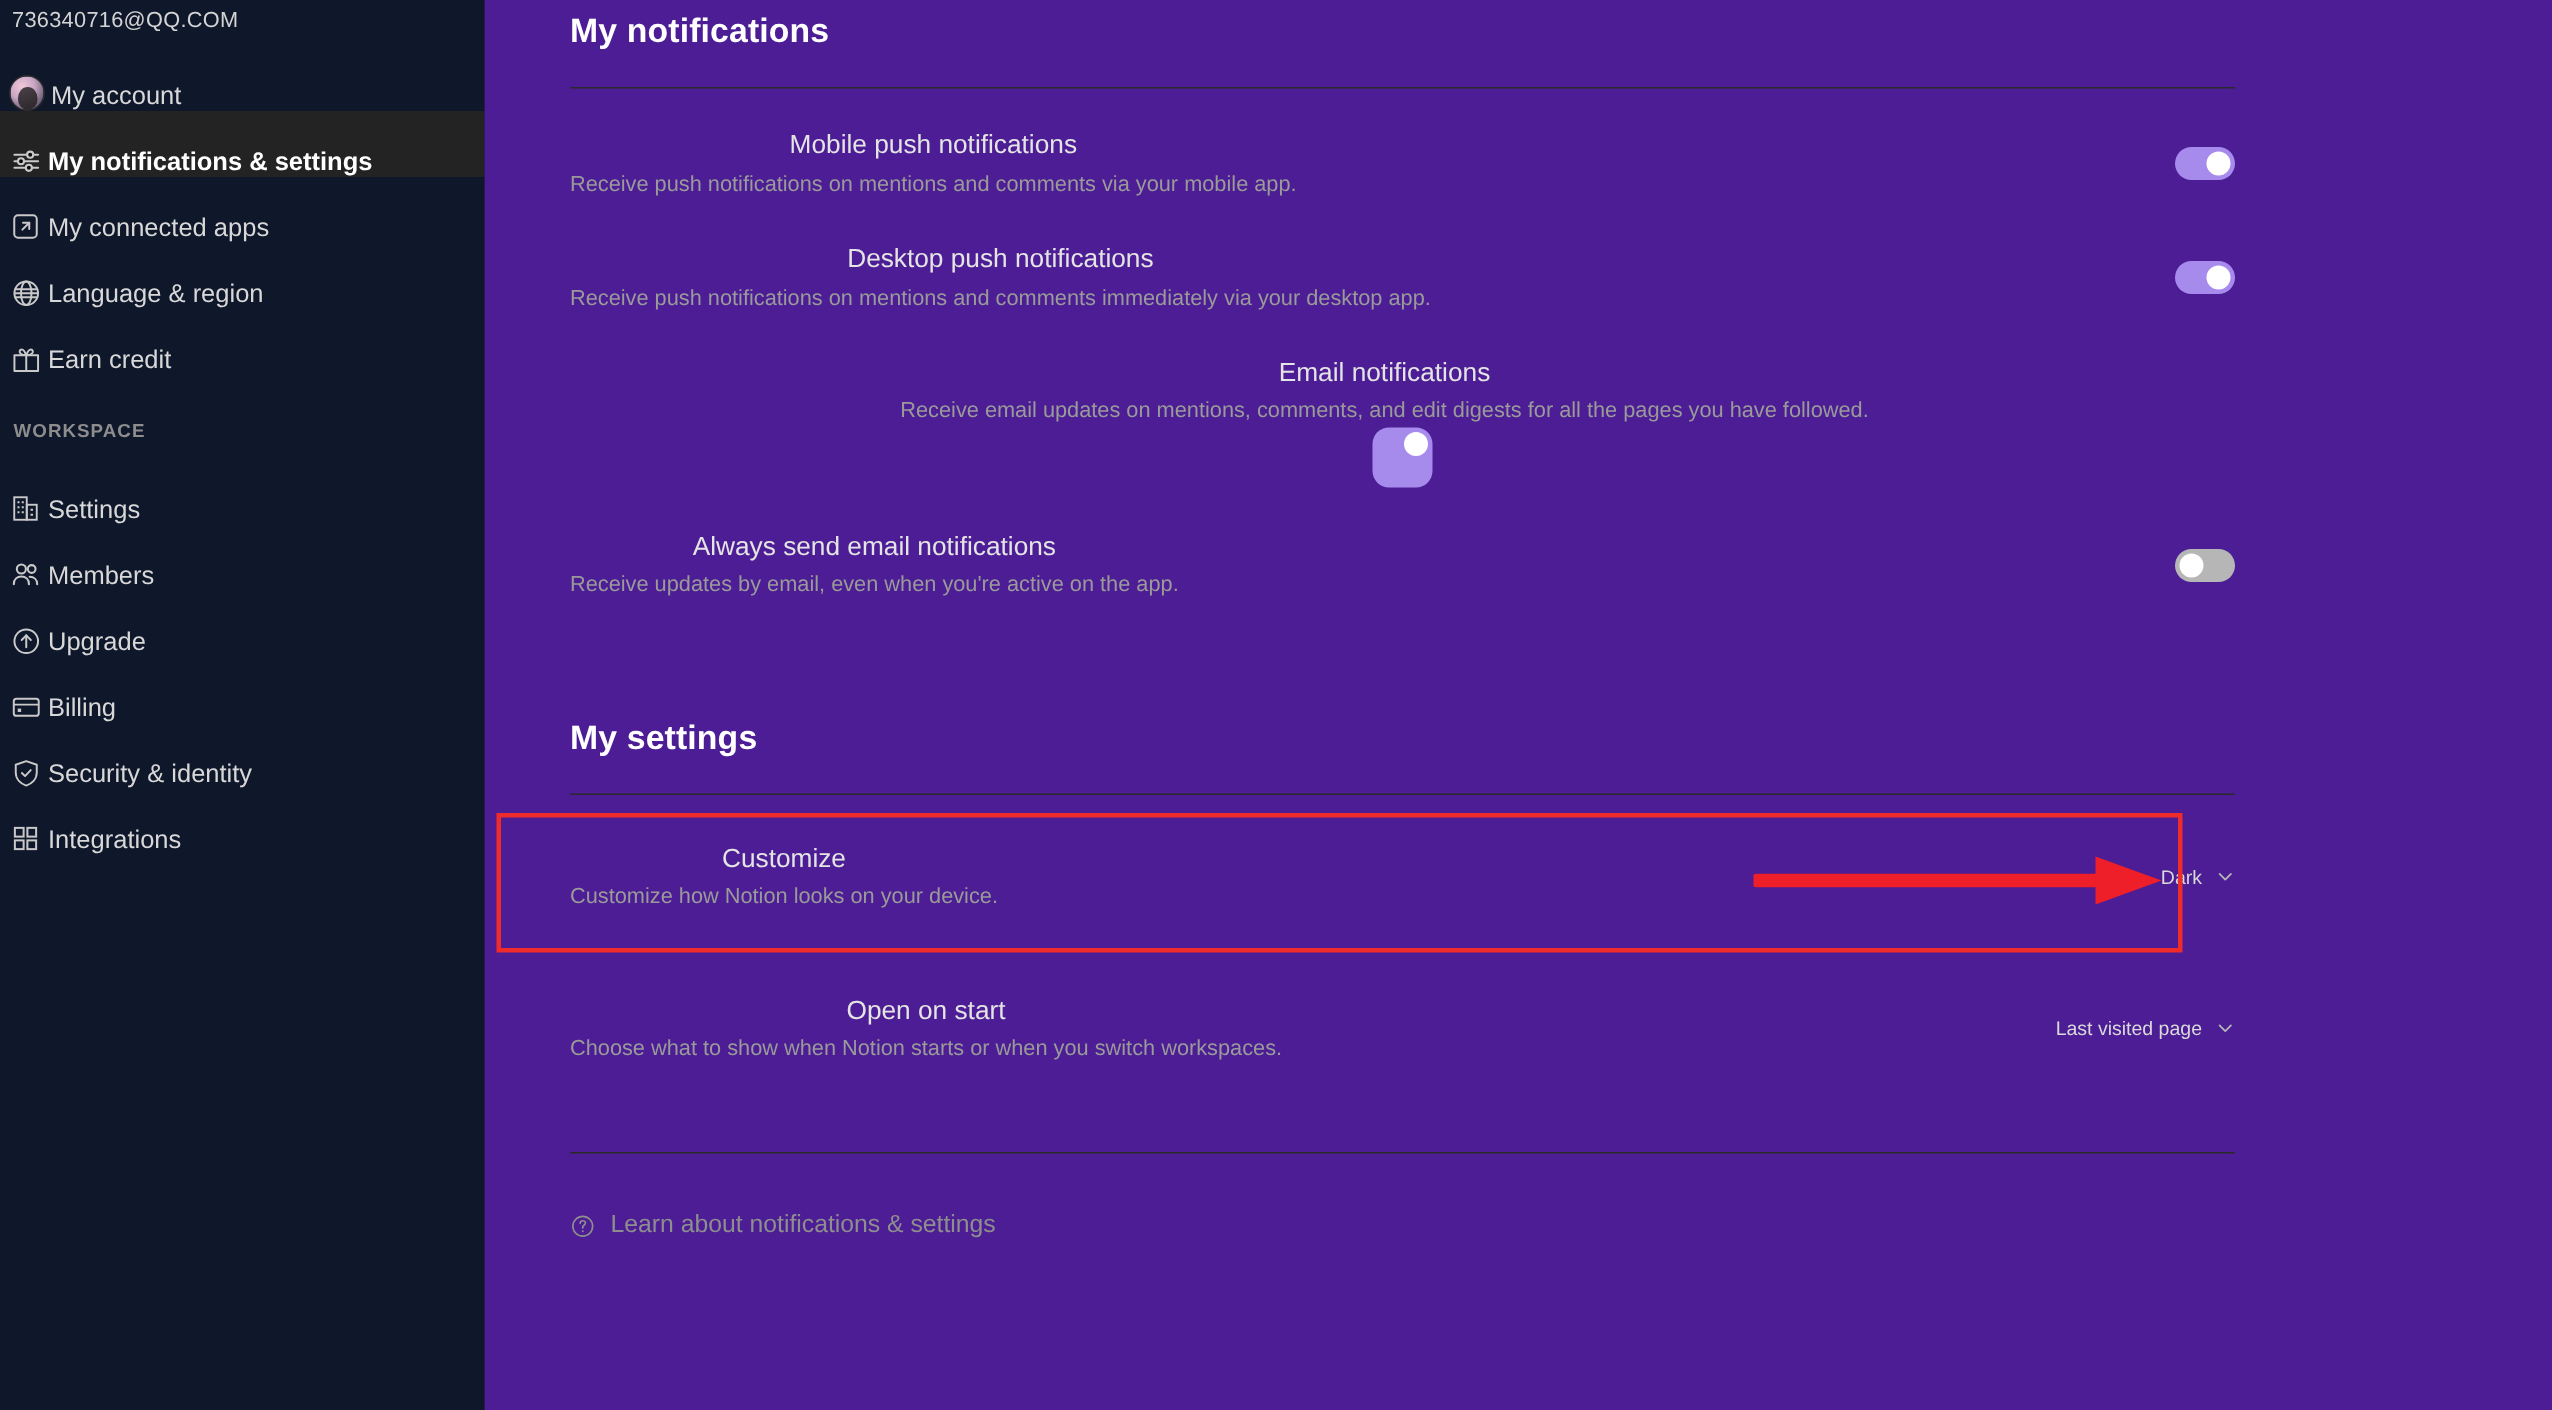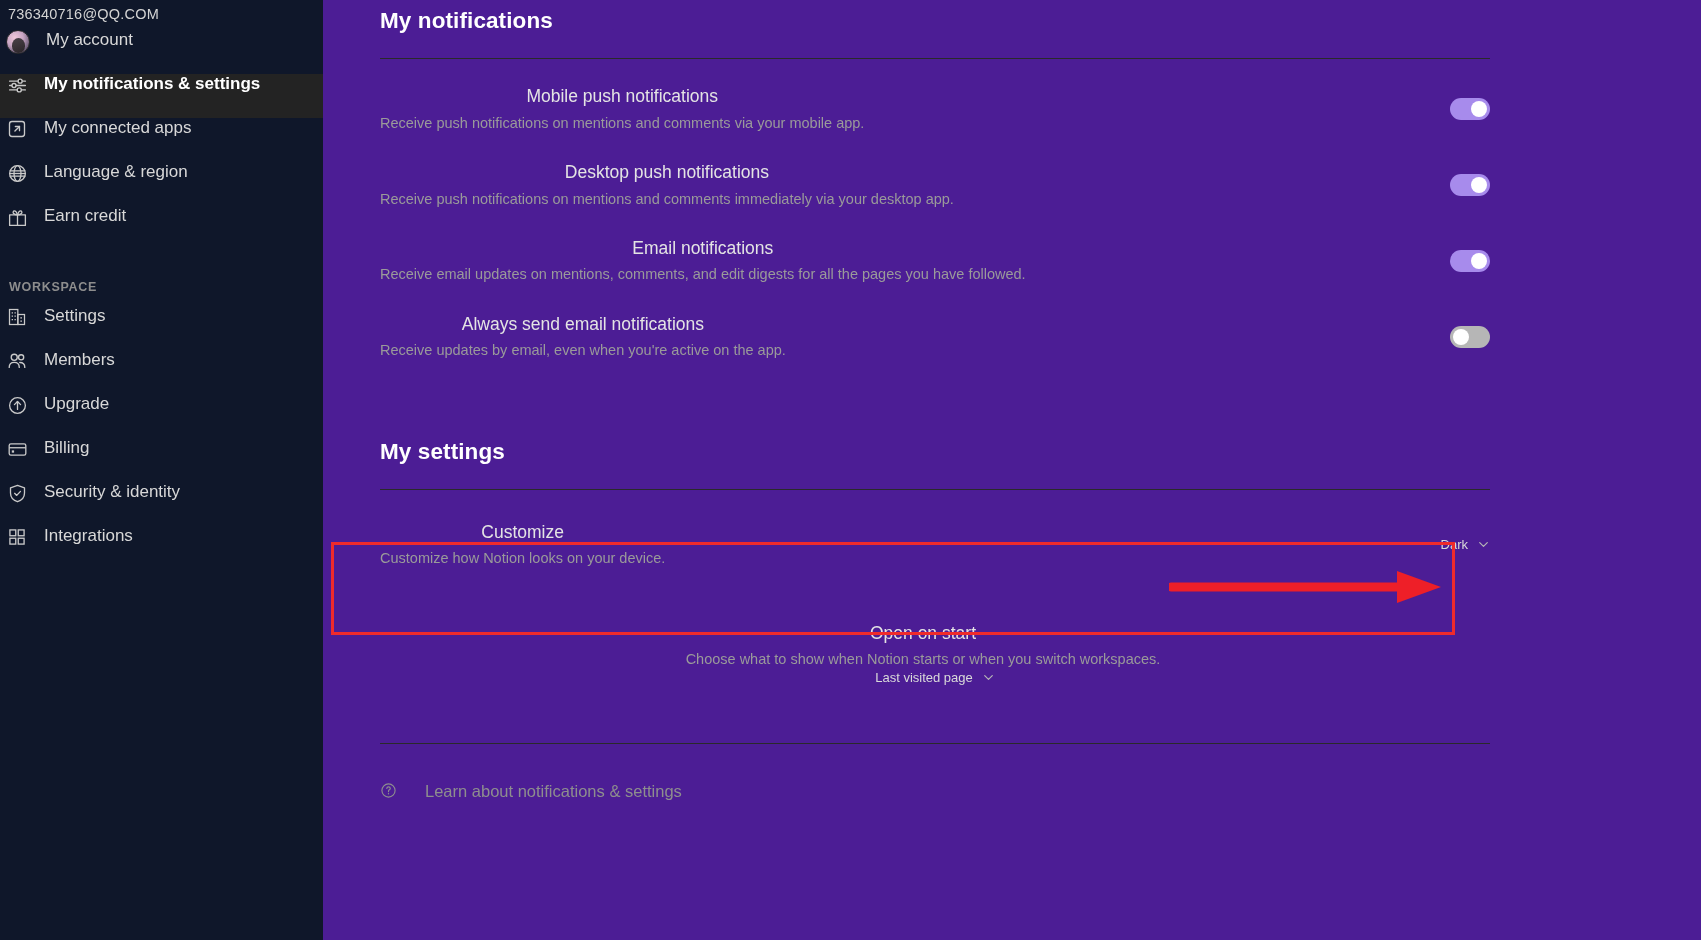--- a/index.html
+++ b/index.html
@@ -34,24 +34,24 @@
   .account-email {
     font-size: 14.5px;
     color: #d4d4d4;
     letter-spacing: 0.2px;
     padding: 4px 0 8px 8px;
     white-space: nowrap;
   }
 
   .nav-item {
     display: flex;
-    align-items: flex-start;
+    align-items: flex-end;
     height: 44px;
     padding-left: 6px;
-    gap: 16px;
+    gap: 4px;
     cursor: pointer;
     color: #d8d8d8;
     font-size: 17px;
   }
   .nav-item.selected {
     background: #232323;
     font-weight: bold;
     color: #ffffff;
   }
   .nav-item .label { white-space: nowrap; }
@@ -185,22 +185,22 @@
     border: 3px solid #ef2b2b;
     pointer-events: none;
     z-index: 5;
   }
 
   
   .red-arrow { position: absolute; z-index: 6; pointer-events: none; }
 
   .footer-link {
     display: flex;
-    align-items: flex-start;
-    gap: 28px;
+    align-items: flex-end;
+    gap: 10px;
     font-size: 16.5px;
     color: #8e8e8e;
     cursor: pointer;
     width: max-content;
   }
   .q-icon { width: 17px; height: 17px; display: block; color: #8e8e8e; }
 </style>
 </head>
 <body>
 
@@ -362,21 +362,21 @@
       <div class="row" style="margin-top:28px;">
         <div class="row-text">
           <div class="row-title">Desktop push notifications</div>
           <div class="row-desc">Receive push notifications on mentions and comments immediately via your desktop app.</div>
         </div>
         <div class="toggle on" style="background:#a78bec;">
           <span class="knob"></span>
         </div>
       </div>
 
-      <div class="row" style="margin-top:28px;">
+      <div class="row" style="margin-top:28px;flex-direction:column;">
         <div class="row-text">
           <div class="row-title">Email notifications</div>
           <div class="row-desc">Receive email updates on mentions, comments, and edit digests for all the pages you have followed.</div>
         </div>
         <div class="toggle on" style="background:#a78bec;">
           <span class="knob"></span>
         </div>
       </div>
 
       <div class="row" style="margin-top:28px;">
@@ -398,21 +398,21 @@
           <div class="row-desc">Customize how Notion looks on your device.</div>
         </div>
         <div class="dropdown">
           <span>Dark</span>
           <svg class="chev" viewBox="0 0 24 24" fill="none" stroke="currentColor" stroke-width="2.2" stroke-linecap="round" stroke-linejoin="round">
             <path d="M5 8.5 L12 15.5 L19 8.5"></path>
           </svg>
         </div>
       </div>
 
-      <div class="row" style="margin-top:53px;flex-direction:column;">
+      <div class="row" style="margin-top:53px;">
         <div class="row-text">
           <div class="row-title">Open on start</div>
           <div class="row-desc">Choose what to show when Notion starts or when you switch workspaces.</div>
         </div>
         <div class="dropdown">
           <span>Last visited page</span>
           <svg class="chev" viewBox="0 0 24 24" fill="none" stroke="currentColor" stroke-width="2.2" stroke-linecap="round" stroke-linejoin="round">
             <path d="M5 8.5 L12 15.5 L19 8.5"></path>
           </svg>
         </div>

